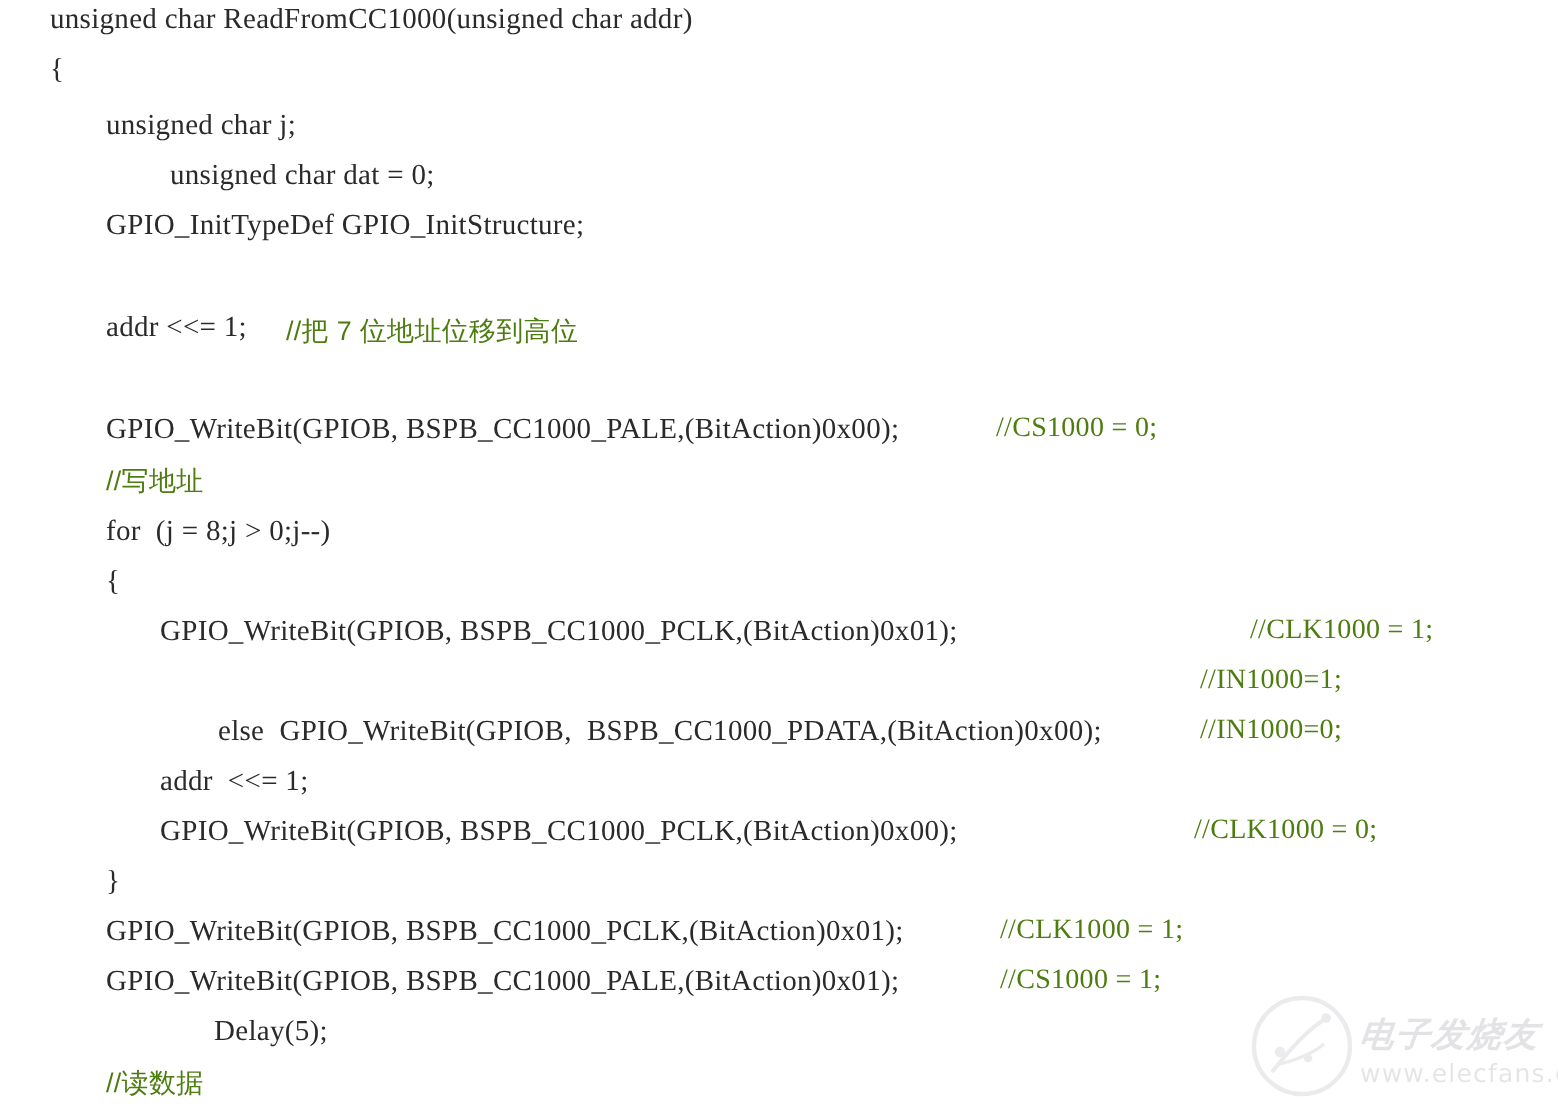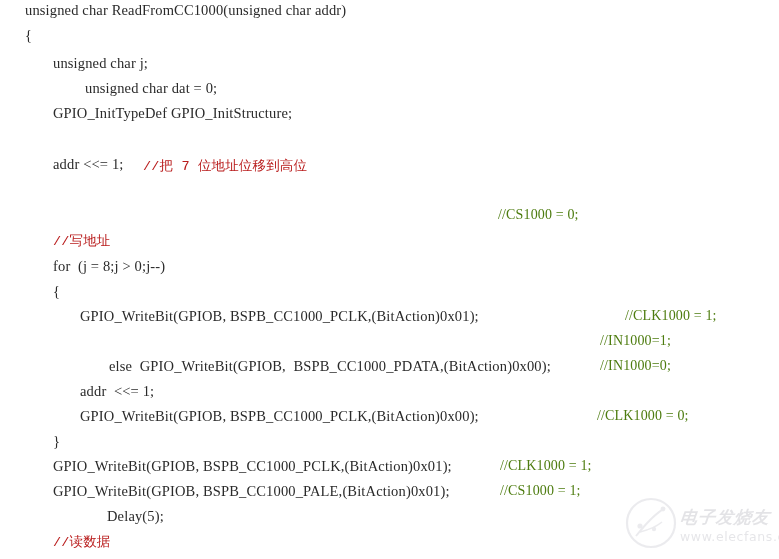--- a/index.html
+++ b/index.html
@@ -30,23 +30,23 @@
     letter-spacing: 0.15px;
   }
   .comment {
     position: absolute;
     white-space: pre;
     font-size: 14px;
     color: #4d7c0f;
     letter-spacing: 0.15px;
   }
   .comment-cn {
-    font-family: Liberation Mono, monospace;
+    font-family: Liberation Sans, sans-serif;
     font-size: 13.5px;
-    color: #b91c1c;
+    color: #4d7c0f;
   }
 
   
   #watermark {
     position: absolute;
     left: 624px;
     top: 492px;
     width: 152px;
     height: 64px;
     opacity: 0.5;
@@ -90,20 +90,21 @@
 
     <div class="code" style="left:25px;  top:2px;">unsigned char ReadFromCC1000(unsigned char addr)</div>
     <div class="code" style="left:25px;  top:27px;">{</div>
     <div class="code" style="left:53px;  top:55px;">unsigned char j;</div>
     <div class="code" style="left:53px;  top:80px;margin-left:32px;">unsigned char dat = 0;</div>
     <div class="code" style="left:53px;  top:105px;">GPIO_InitTypeDef GPIO_InitStructure;</div>
 
     <div class="code" style="left:53px;  top:156px;">addr &lt;&lt;= 1;</div>
     <div class="comment comment-cn" style="left:143px; top:157px;">//把 7 位地址位移到高位</div>
 
+    <div class="code" style="left:53px;  top:207px;">GPIO_WriteBit(GPIOB, BSPB_CC1000_PALE,(BitAction)0x00);</div>
     <div class="comment" style="left:498px; top:207px;">//CS1000 = 0;</div>
 
     <div class="comment comment-cn" style="left:53px; top:232px;">//写地址</div>
 
     <div class="code" style="left:53px;  top:258px;">for  (j = 8;j &gt; 0;j--)</div>
     <div class="code" style="left:53px;  top:283px;">{</div>
 
     <div class="code" style="left:80px;  top:308px;">GPIO_WriteBit(GPIOB, BSPB_CC1000_PCLK,(BitAction)0x01);</div>
     <div class="comment" style="left:625px; top:308px;">//CLK1000 = 1;</div>
 

